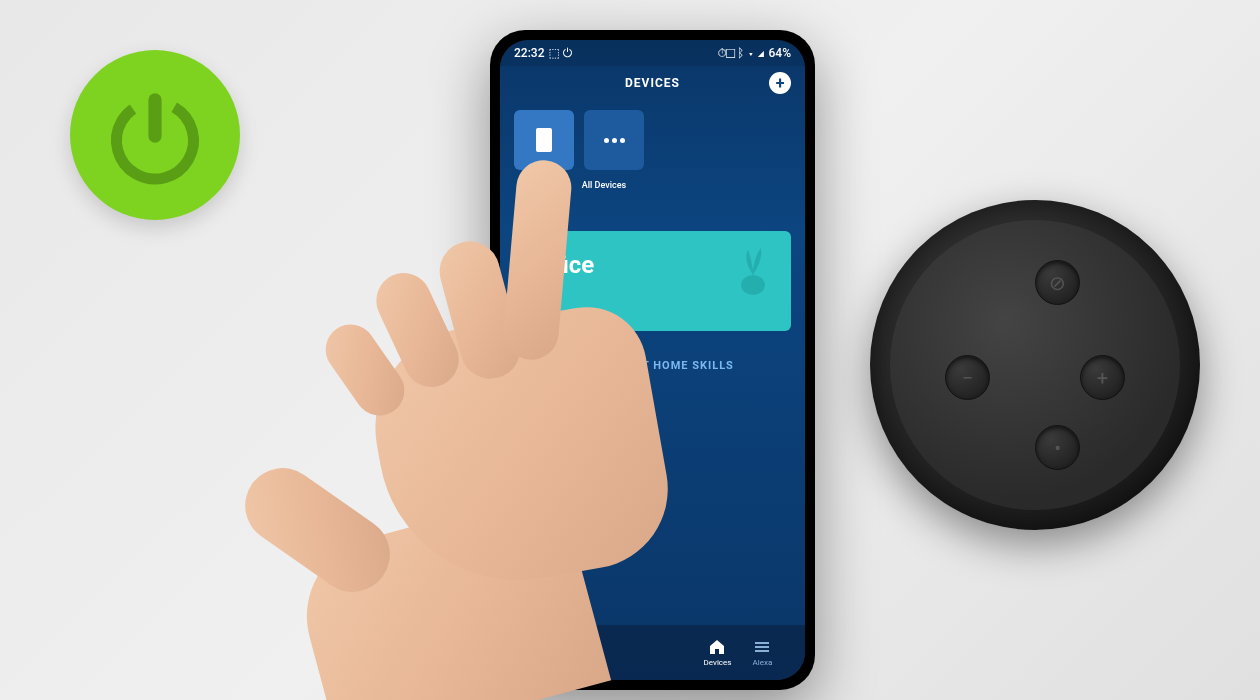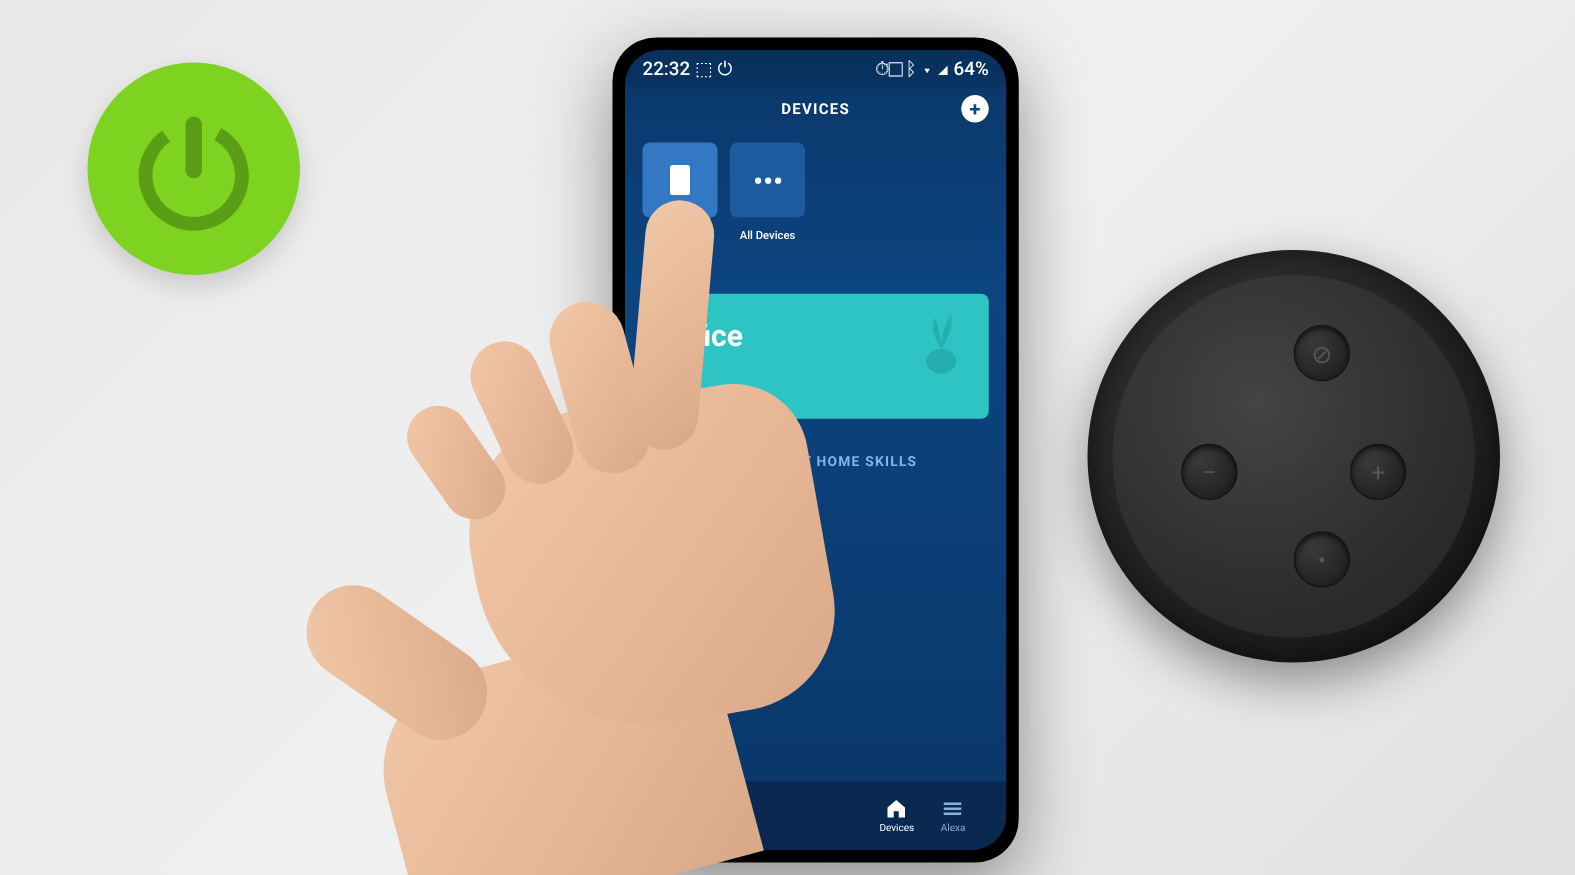--- a/index.html
+++ b/index.html
@@ -101,21 +101,21 @@
       position: relative;
       color: white;
     }
     
     
     .status-bar {
       display: flex;
       justify-content: space-between;
       align-items: center;
       padding: 6px 14px;
-      font-size: 15px;
+      font-size: 12px;
       font-weight: 500;
       background: rgba(0,0,0,0.1);
     }
     
     .status-left, .status-right {
       display: flex;
       align-items: center;
       gap: 4px;
     }
     
@@ -200,21 +200,20 @@
     
     .dots-icon span {
       width: 5px;
       height: 5px;
       background: white;
       border-radius: 50%;
     }
     
     .device-tile-labels {
       display: flex;
-      gap: 10px;
       padding: 0 14px;
       font-size: 9px;
       font-weight: 500;
     }
     
     .device-tile-label {
       width: 60px;
       text-align: center;
     }
     

